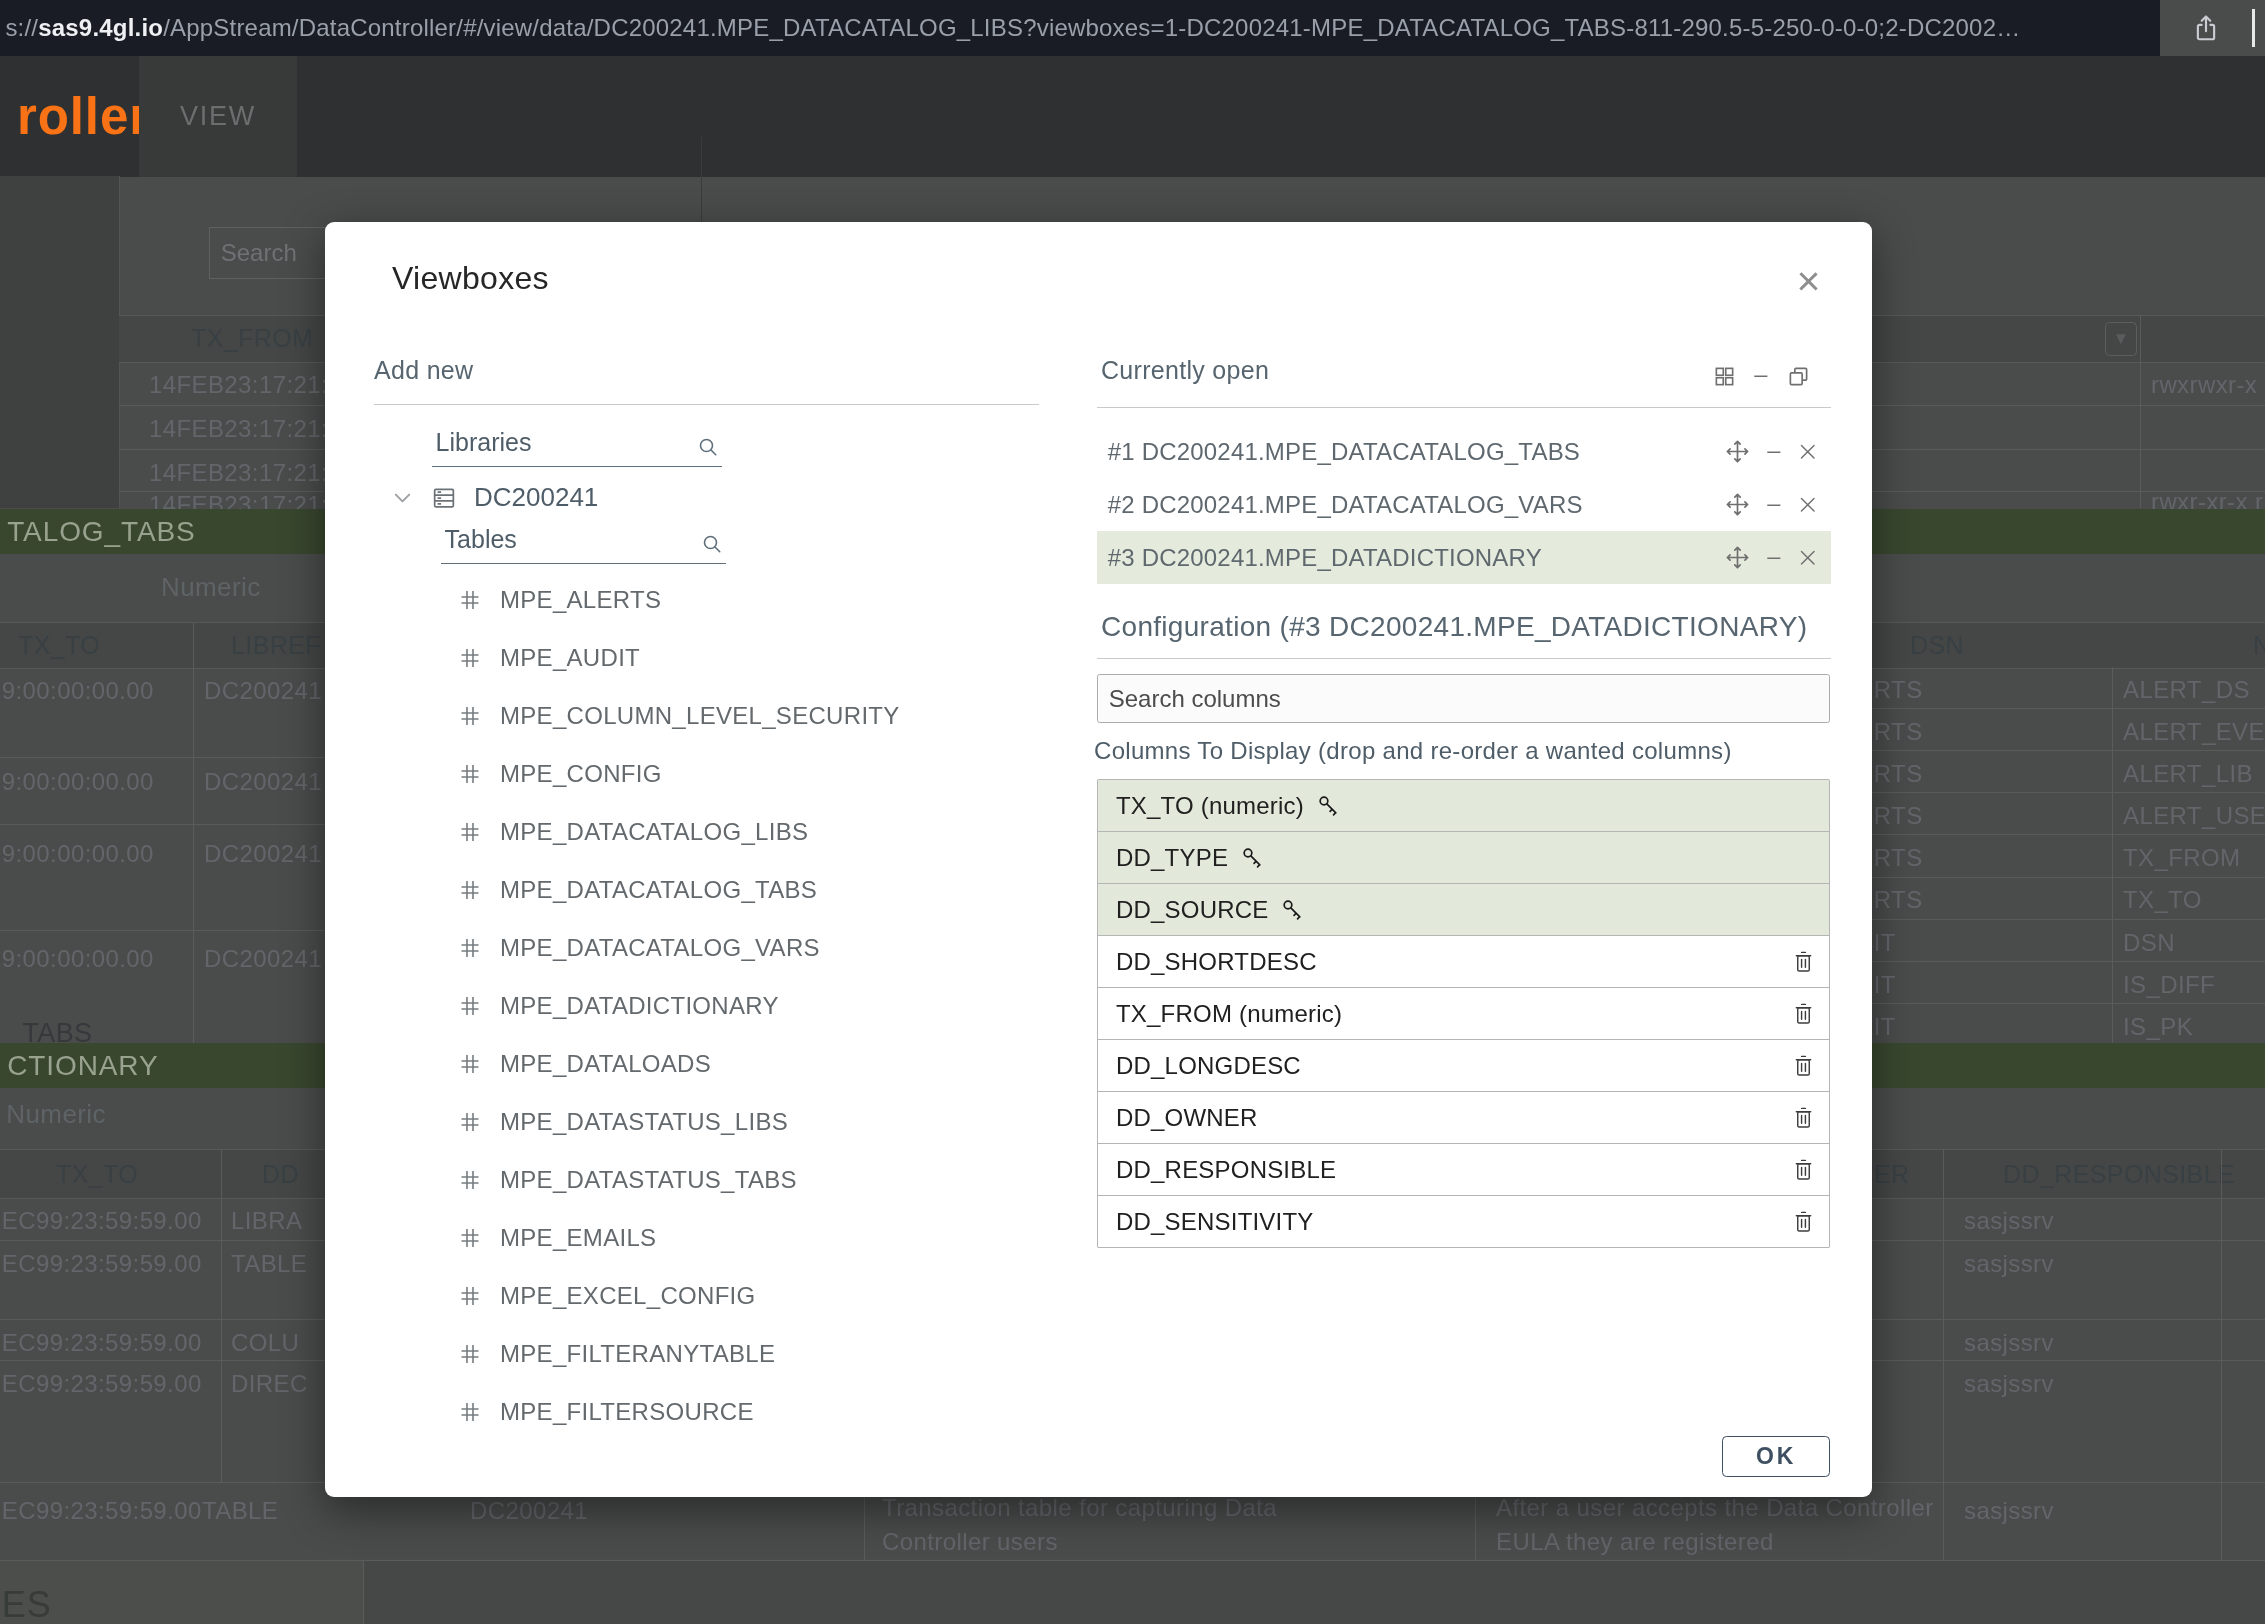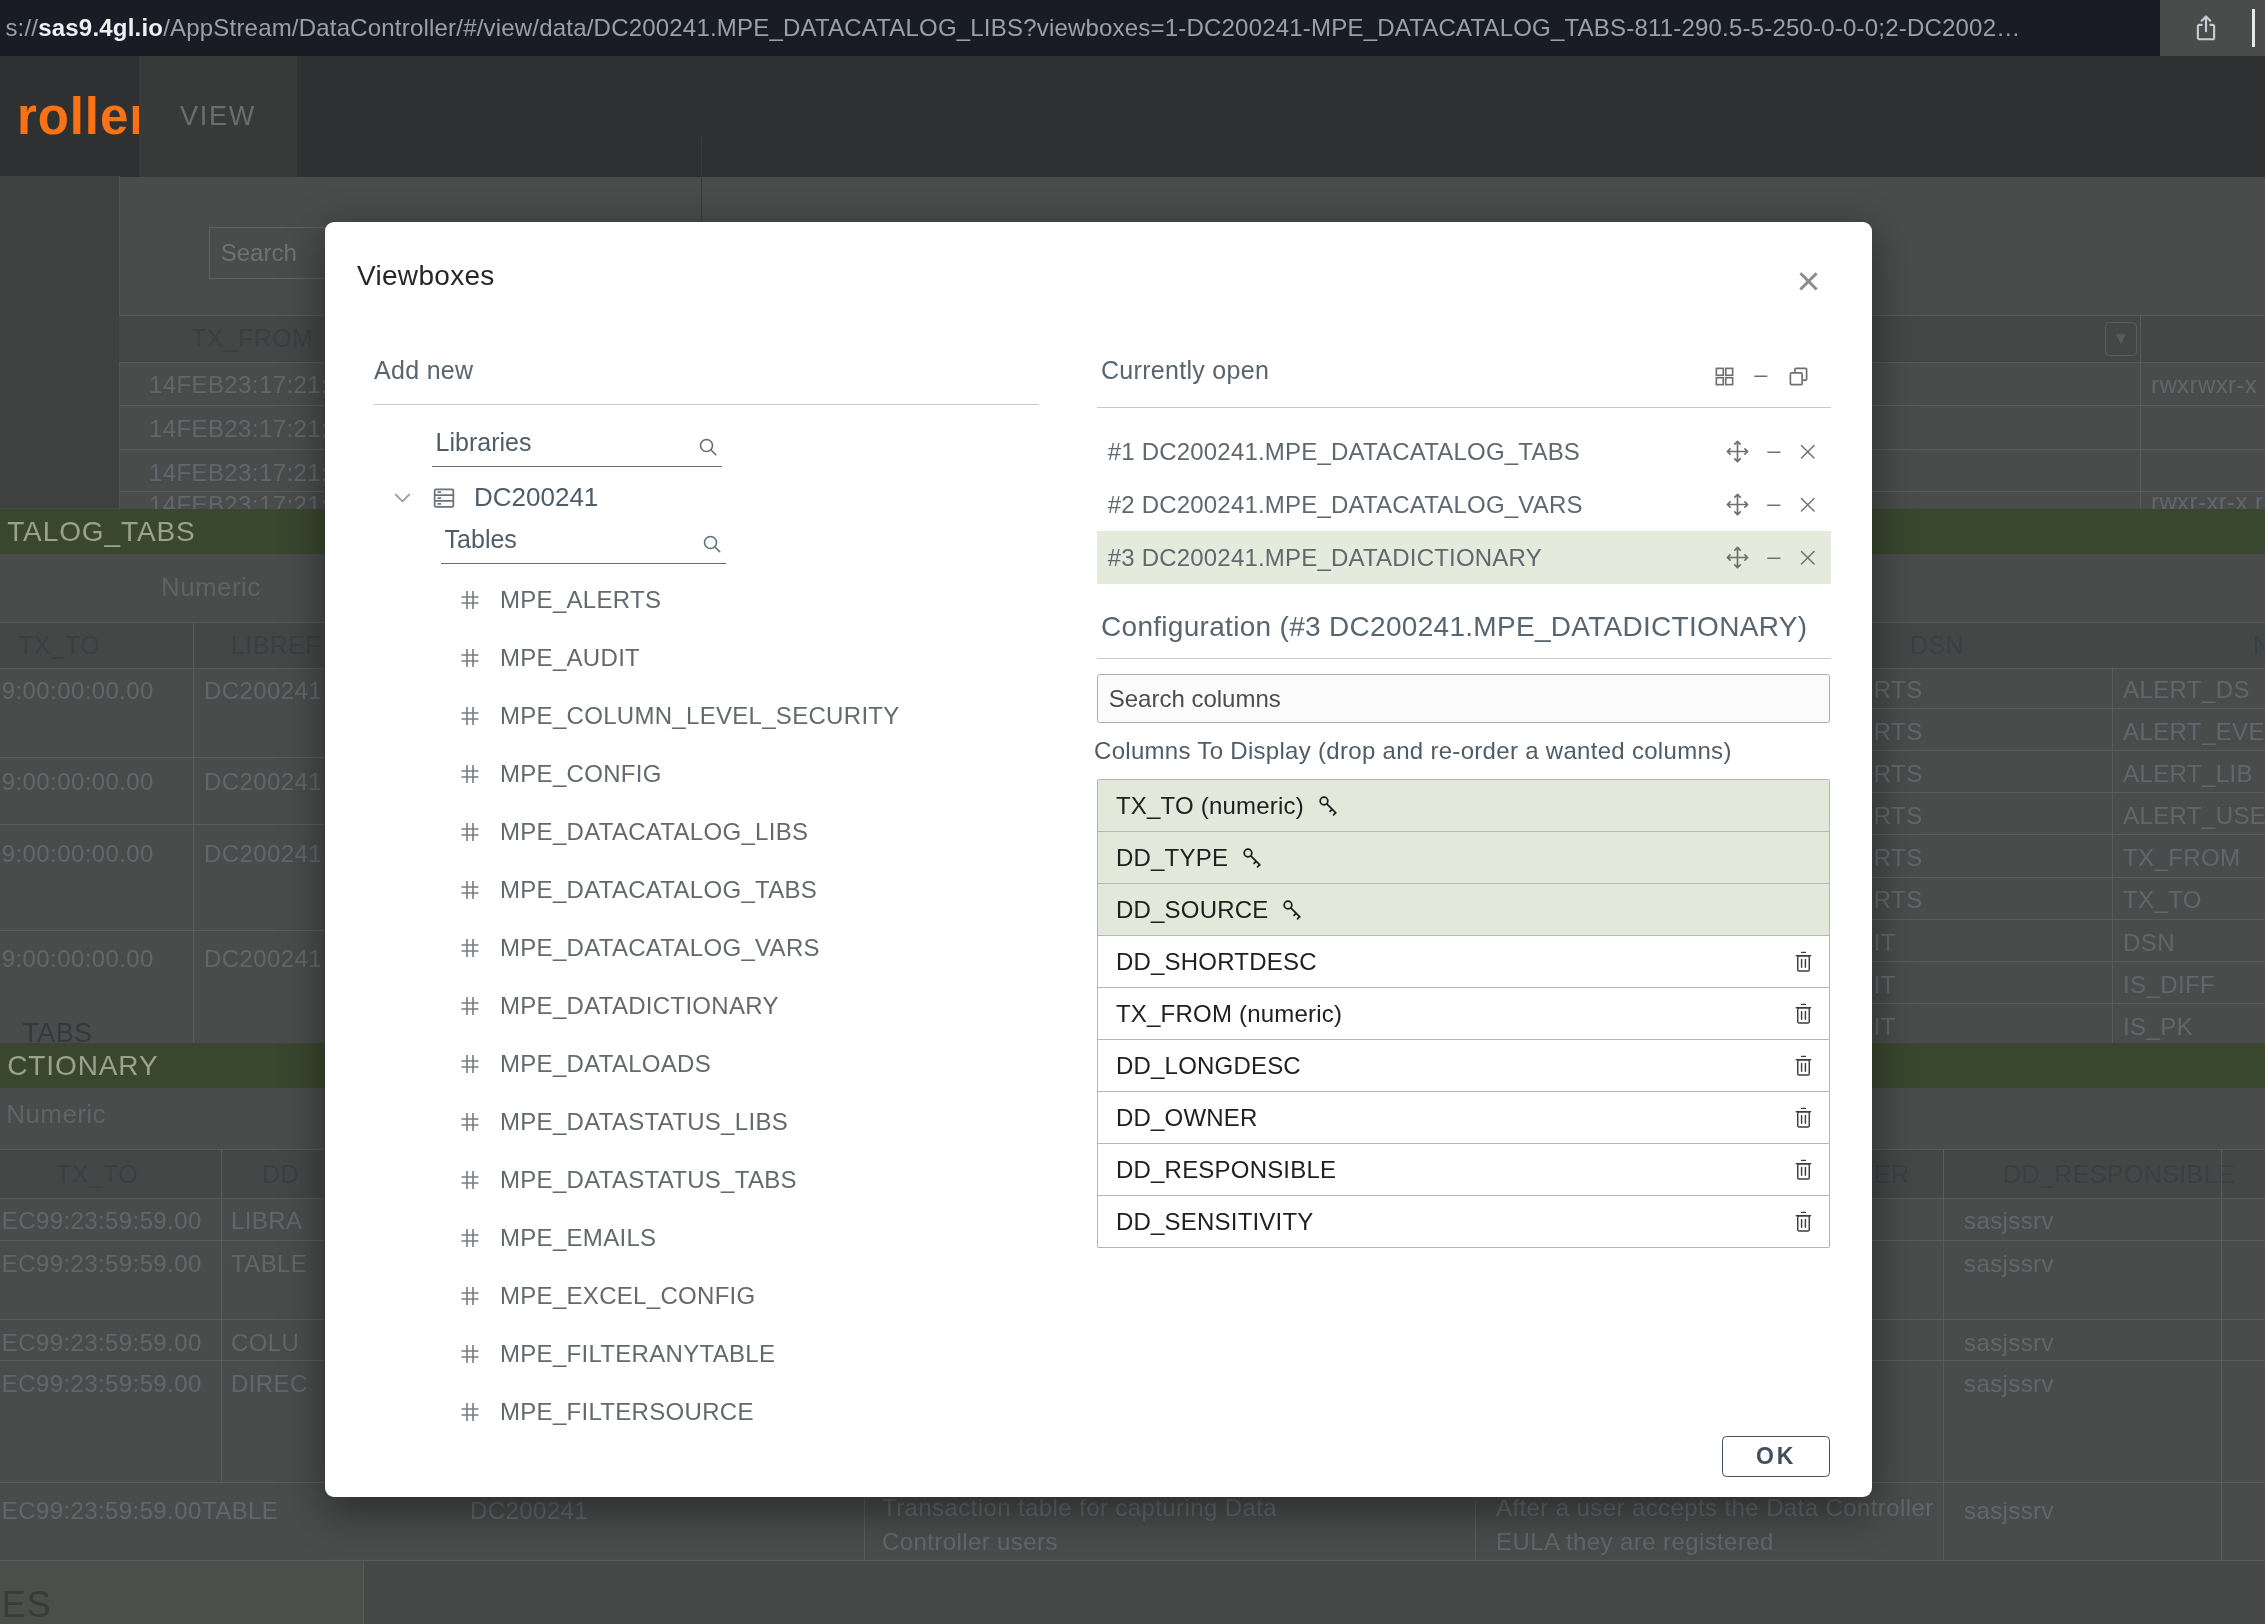--- a/index.html
+++ b/index.html
@@ -40,21 +40,21 @@
   #bg-search input{border:none;outline:none;background:transparent;width:100%;
     font-family:inherit;font-size:24px;color:#6e7274;padding-left:10.7px}
   #bg-search input::placeholder{color:#6e7274;opacity:1}
   #bg-filter{left:2105px;top:322px;width:30px;height:32px;border:1.8px solid #5c5e5e;border-radius:4.5px;
     display:flex;align-items:center;justify-content:center;color:#595b5c;font-size:17px}
   .cellwrap{color:#62666a;font-size:24px;letter-spacing:0.4px;line-height:34px;width:466px}
 
   
   #modal{left:325px;top:222px;width:1547px;height:1275px;background:#ffffff;border-radius:9px;
     box-shadow:0 12.5px 43px rgba(0,0,0,.45)}
-  #modal-title{left:32px;top:38px;font-size:28px;color:#262626;letter-spacing:0.3px}
+  #modal-title{left:67px;top:38px;font-size:32px;color:#262626;letter-spacing:0.3px}
   #modal-close{left:1460px;top:36px;width:47px;height:47px;display:flex;align-items:center;justify-content:center;
     color:#8e8e8e;font-size:41px;font-weight:300;cursor:default}
   .m-label{color:#56656f;font-size:25px;letter-spacing:0.3px;white-space:nowrap}
   .m-hr{background:#c9c9c9;height:0.9px}
   .u-input{border-bottom:1.8px solid #5f6f7b;display:flex;align-items:flex-end}
   .u-input input{border:none;outline:none;background:transparent;width:100%;
     font-family:inherit;font-size:25px;color:#4e5d68;padding:0 0 9px 3.6px}
   .u-input input::placeholder{color:#4e5d68;opacity:1}
   .u-input .mag{margin:0 1.8px 7.2px 0;color:#5f6f7b;flex:none}
   #tree-row{left:66px;top:260px;display:flex;align-items:center;gap:16px;color:#4e5d68;font-size:26px}

